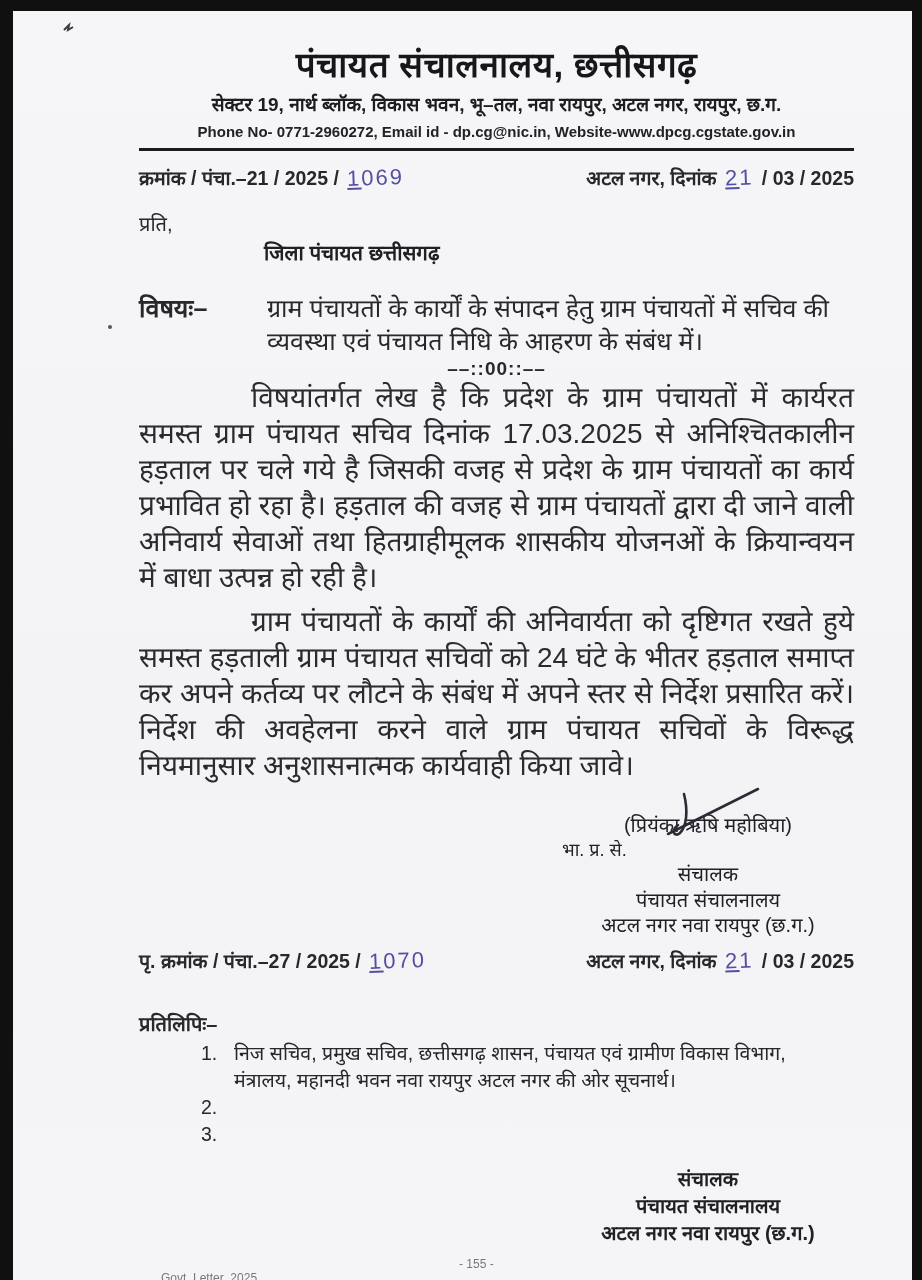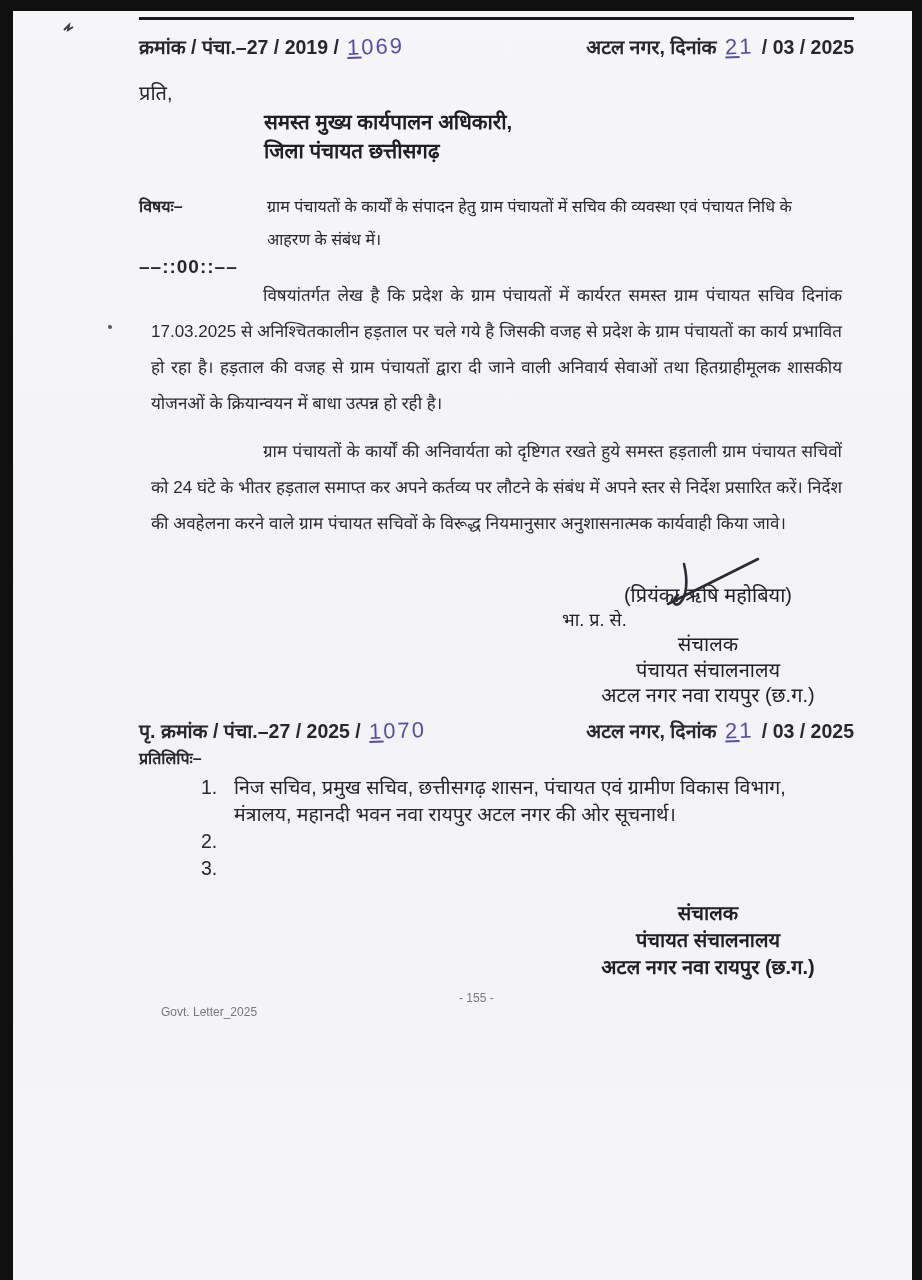--- a/index.html
+++ b/index.html
@@ -39,28 +39,28 @@
   }
   .hand {
     color: #544fa5; font-size: 22px; font-weight: 400;
     display: inline-block; transform: rotate(-2deg);
     letter-spacing: 2px; padding: 0 3px;
   }
   .hand::first-letter { text-decoration: underline; }
   .salutation { font-size: 20px; line-height: 27px; margin-top: 19px; }
   .addressee { margin-left: 125px; font-weight: 700; font-size: 20.5px; line-height: 29px; color: #202024; }
   
-  .subject-row { display: flex; margin-top: 25px; font-size: 16px; line-height: 33px; }
+  .subject-row { display: flex; margin-top: 25px; font-size: 25px; line-height: 33px; }
   .subject-label { width: 128px; flex: none; font-weight: 600; }
   .subject-text { width: 566px; }
-  .separator { text-align: left; font-weight: 600; font-size: 19px; letter-spacing: 1px; line-height: 26px; margin-top: -2px; }
+  .separator { text-align: center; font-weight: 600; font-size: 19px; letter-spacing: 1px; line-height: 26px; margin-top: -2px; }
   
   .para {
-    font-size: 17px; line-height: 36px; text-align: justify;
-    text-indent: 112px; color: #2a2a2f; margin: 12px;
+    font-size: 28px; line-height: 36px; text-align: justify;
+    text-indent: 112px; color: #2a2a2f; margin: 0;
   }
   .para.p1 { margin-top: -2px; }
   .para.p2 { margin-top: 8px; }
   
   .sig1 {
     width: 292px; margin-left: auto; margin-top: 0;
     font-weight: 400; font-size: 20px; text-align: center; color: #1f1f24;
     position: relative;
   }
   .squiggle-wrap { height: 44px; margin-bottom: -16px; position: relative; }
@@ -71,21 +71,21 @@
   .sig2 {
     width: 292px; margin-left: auto; margin-top: 18px;
     font-weight: 700; font-size: 20px; text-align: center; color: #1f1f24;
     line-height: 27px;
   }
   
   .endorse-row {
     display: flex; justify-content: space-between; align-items: baseline;
     margin-top: 8px; font-size: 19.5px; font-weight: 600; line-height: 27px;
   }
-  .copy-label { font-size: 16px; font-weight: 600; line-height: 27px; }
+  .copy-label { font-size: 20px; font-weight: 600; line-height: 27px; margin-top: 36px; }
   .copy-list { margin-top: 2px; margin-left: 62px; font-size: 19.5px; line-height: 27px; color: #26262b; }
   .copy-item { display: flex; }
   .copy-no { width: 33px; flex: none; }
   .copy-text { width: 586px; }
   
   .footer-row { position: relative; margin-top: 8px; font-size: 12px; color: #77777d; height: 16px; }
   .footer-left { position: absolute; left: 22px; top: 16px; }
   .footer-page { position: absolute; left: 320px; top: 2px; }
   
   .stray-mark { position: absolute; left: 48px; top: 10px; }
@@ -97,37 +97,41 @@
 <div class="scan-frame">
   <div class="page">
 
     <span class="stray-mark">
       <svg width="16" height="14" viewBox="0 0 16 14">
           <path d="M3 9 L8 4 L7 9 L12 6" stroke="#3a3a40" stroke-width="2" fill="none"></path>
         </svg>
     </span>
     <span class="speck"></span>
 
+    <div class="letterhead">
+      <div class="lh-title">पंचायत संचालनालय, छत्तीसगढ़</div>
+      <div class="lh-address">सेक्टर 19, नार्थ ब्लॉक, विकास भवन, भू–तल, नवा रायपुर, अटल नगर, रायपुर, छ.ग.</div>
+      <div class="lh-contact">Phone No- 0771-2960272, Email id - dp.cg@nic.in, Website-www.dpcg.cgstate.gov.in</div>
+    </div>
     <div class="rule"></div>
 
     <div class="ref-row">
       <div>
-        <span>क्रमांक / पंचा.–27 / 2019 /</span>
+        <span>क्रमांक / पंचा.–21 / 2025 /</span>
         <span class="hand">1069</span>
       </div>
       <div>
         <span>अटल नगर, दिनांक</span>
         <span class="hand">21</span>
         <span>/ 03 / 2025</span>
       </div>
     </div>
 
     <div class="salutation">प्रति,</div>
     <div class="addressee">
-      <div>समस्त मुख्य कार्यपालन अधिकारी,</div>
       <div>जिला पंचायत छत्तीसगढ़</div>
     </div>
 
     <div class="subject-row">
       <div class="subject-label">विषयः–</div>
       <div class="subject-text">ग्राम पंचायतों के कार्यों के संपादन हेतु ग्राम पंचायतों में सचिव की व्यवस्था एवं पंचायत निधि के आहरण के संबंध में।</div>
     </div>
     <div class="separator">––::00::––</div>
 
     <p class="para p1">विषयांतर्गत लेख है कि प्रदेश के ग्राम पंचायतों में कार्यरत समस्त ग्राम पंचायत सचिव दिनांक 17.03.2025 से अनिश्चितकालीन हड़ताल पर चले गये है जिसकी वजह से प्रदेश के ग्राम पंचायतों का कार्य प्रभावित हो रहा है। हड़ताल की वजह से ग्राम पंचायतों द्वारा दी जाने वाली अनिवार्य सेवाओं तथा हितग्राहीमूलक शासकीय योजनओं के क्रियान्वयन में बाधा उत्पन्न हो रही है।</p>

